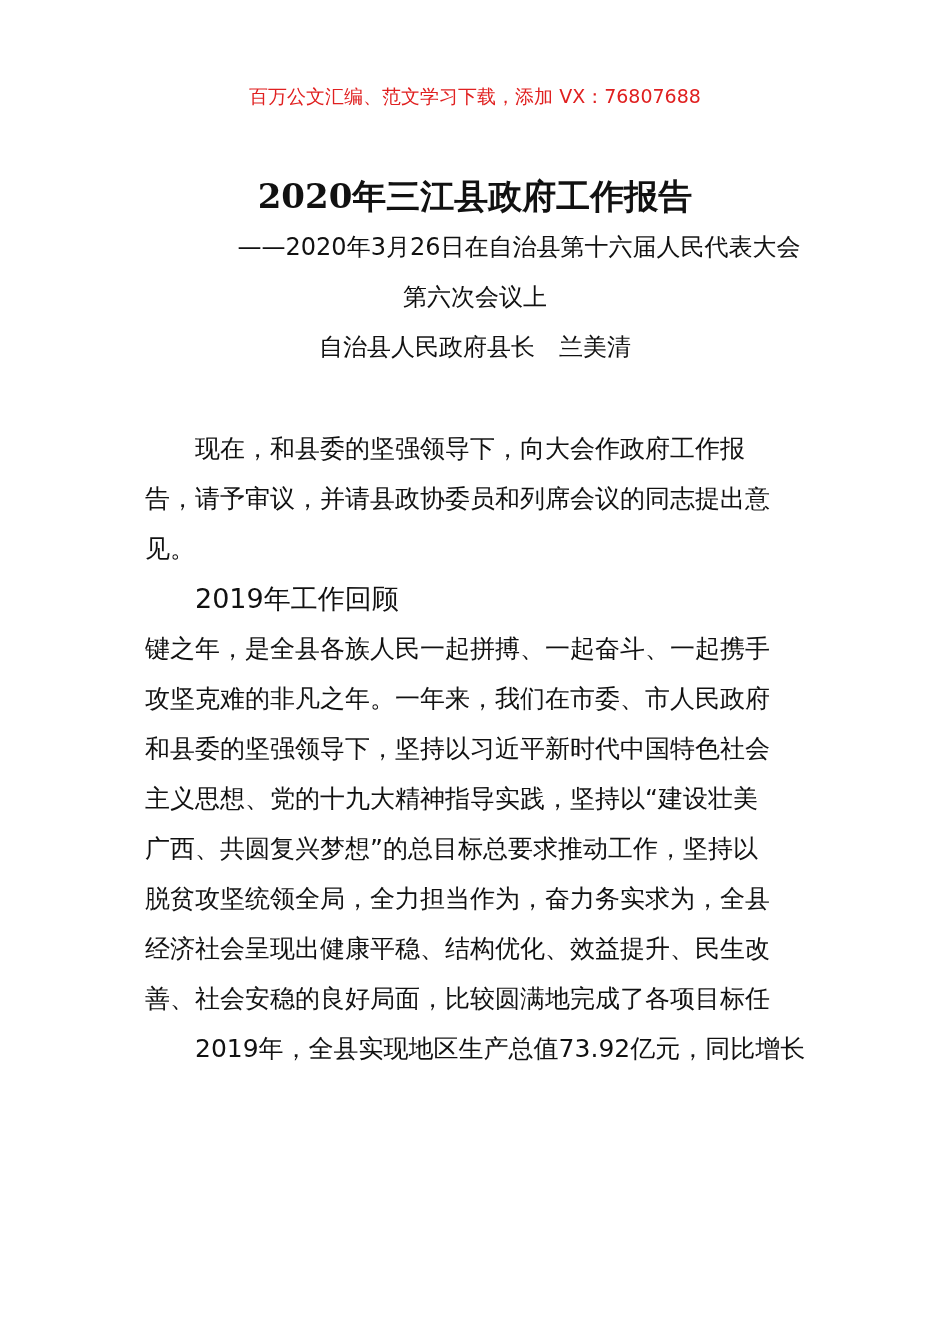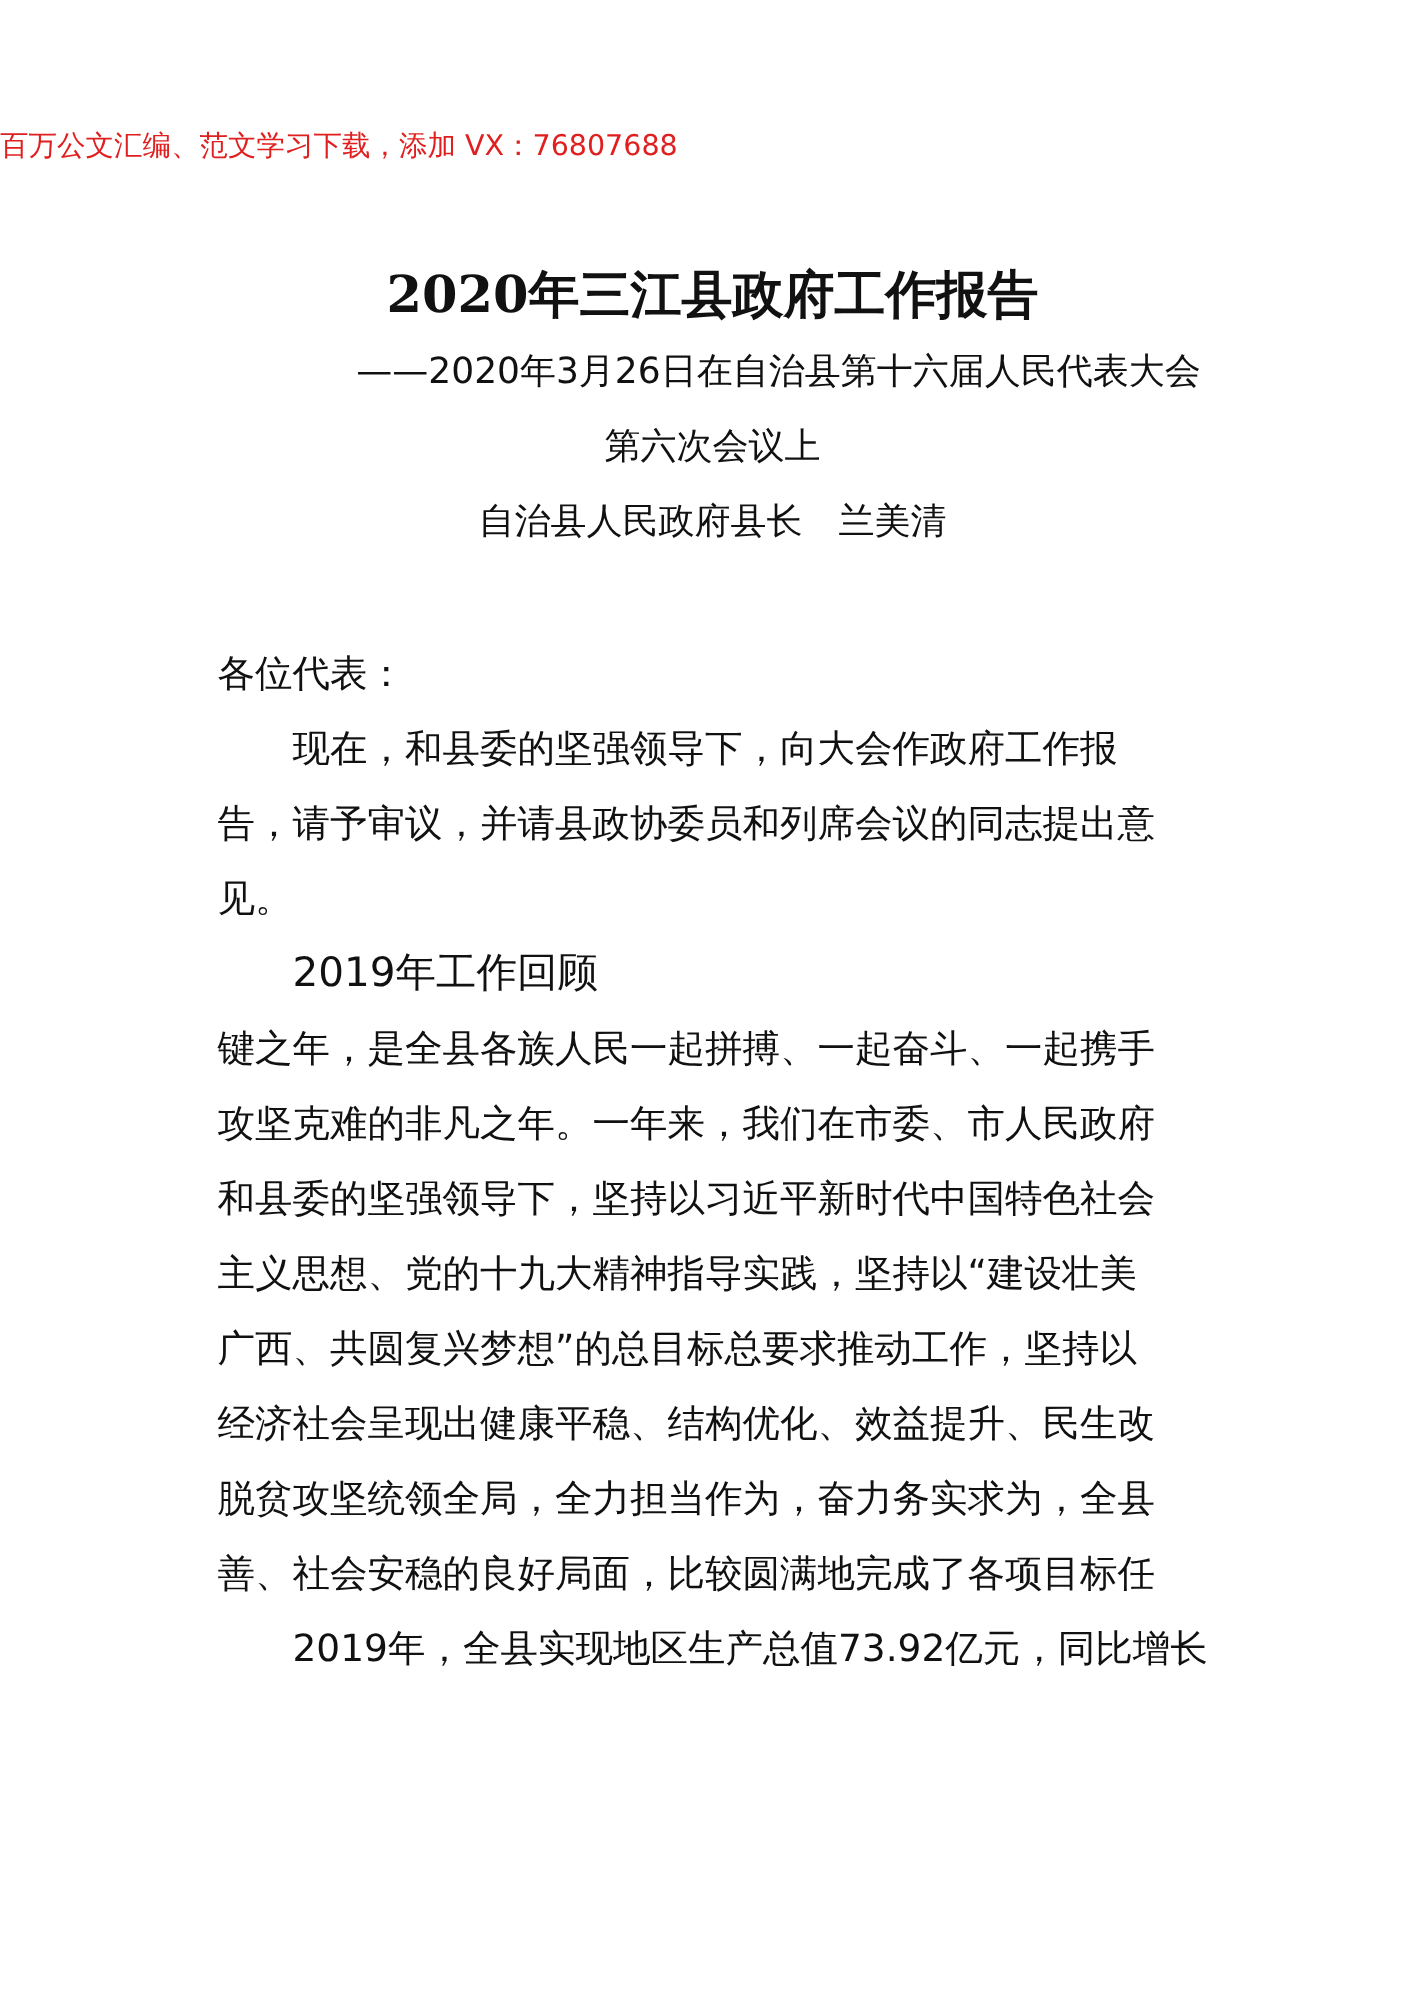--- a/index.html
+++ b/index.html
@@ -13,21 +13,21 @@
       position: relative;
       overflow: hidden;
       font-family: "DejaVu Sans", sans-serif;
       color: #111111;
     }
     .header-banner {
       position: absolute;
       top: 84px;
       left: 0;
       width: 950px;
-      text-align: left;
+      text-align: center;
       font-size: 19px;
       color: #e02020;
       letter-spacing: 0px;
       font-family: "DejaVu Sans", sans-serif;
     }
     .title {
       position: absolute;
       top: 174px;
       left: 0;
       width: 950px;
@@ -73,37 +73,36 @@
 
 <div class="header-banner">百万公文汇编、范文学习下载，添加 VX：76807688</div>
 
 <div class="title">2020年三江县政府工作报告</div>
 
 <div class="subtitle-line sub1">——2020年3月26日在自治县第十六届人民代表大会</div>
 <div class="subtitle-line sub2">第六次会议上</div>
 <div class="subtitle-line sub3">自治县人民政府县长　兰美清</div>
 
 <div class="body-text">
-  <div class="line">各位代表：</div>
 
   <div>
     <div class="line indent">现在，和县委的坚强领导下，向大会作政府工作报</div>
     <div class="line">告，请予审议，并请县政协委员和列席会议的同志提出意</div>
     <div class="line">见。</div>
   </div>
 
   <div class="line indent section-heading">2019年工作回顾</div>
 
   <div>
     <div class="line">键之年，是全县各族人民一起拼搏、一起奋斗、一起携手</div>
     <div class="line">攻坚克难的非凡之年。一年来，我们在市委、市人民政府</div>
     <div class="line">和县委的坚强领导下，坚持以习近平新时代中国特色社会</div>
     <div class="line">主义思想、党的十九大精神指导实践，坚持以“建设壮美</div>
     <div class="line">广西、共圆复兴梦想”的总目标总要求推动工作，坚持以</div>
+    <div class="line">脱贫攻坚统领全局，全力担当作为，奋力务实求为，全县</div>
     <div class="line">经济社会呈现出健康平稳、结构优化、效益提升、民生改</div>
-    <div class="line">脱贫攻坚统领全局，全力担当作为，奋力务实求为，全县</div>
     <div class="line">善、社会安稳的良好局面，比较圆满地完成了各项目标任</div>
   </div>
 
   <div>
     <div class="line indent">2019年，全县实现地区生产总值73.92亿元，同比增长</div>
   </div>
 </div>
 
 </body></html>

